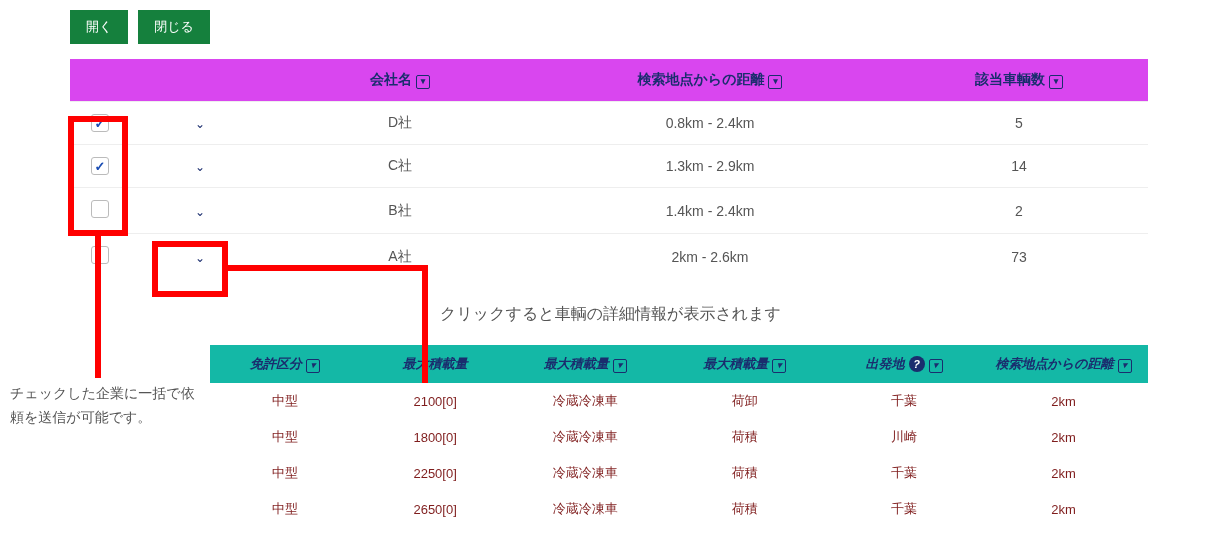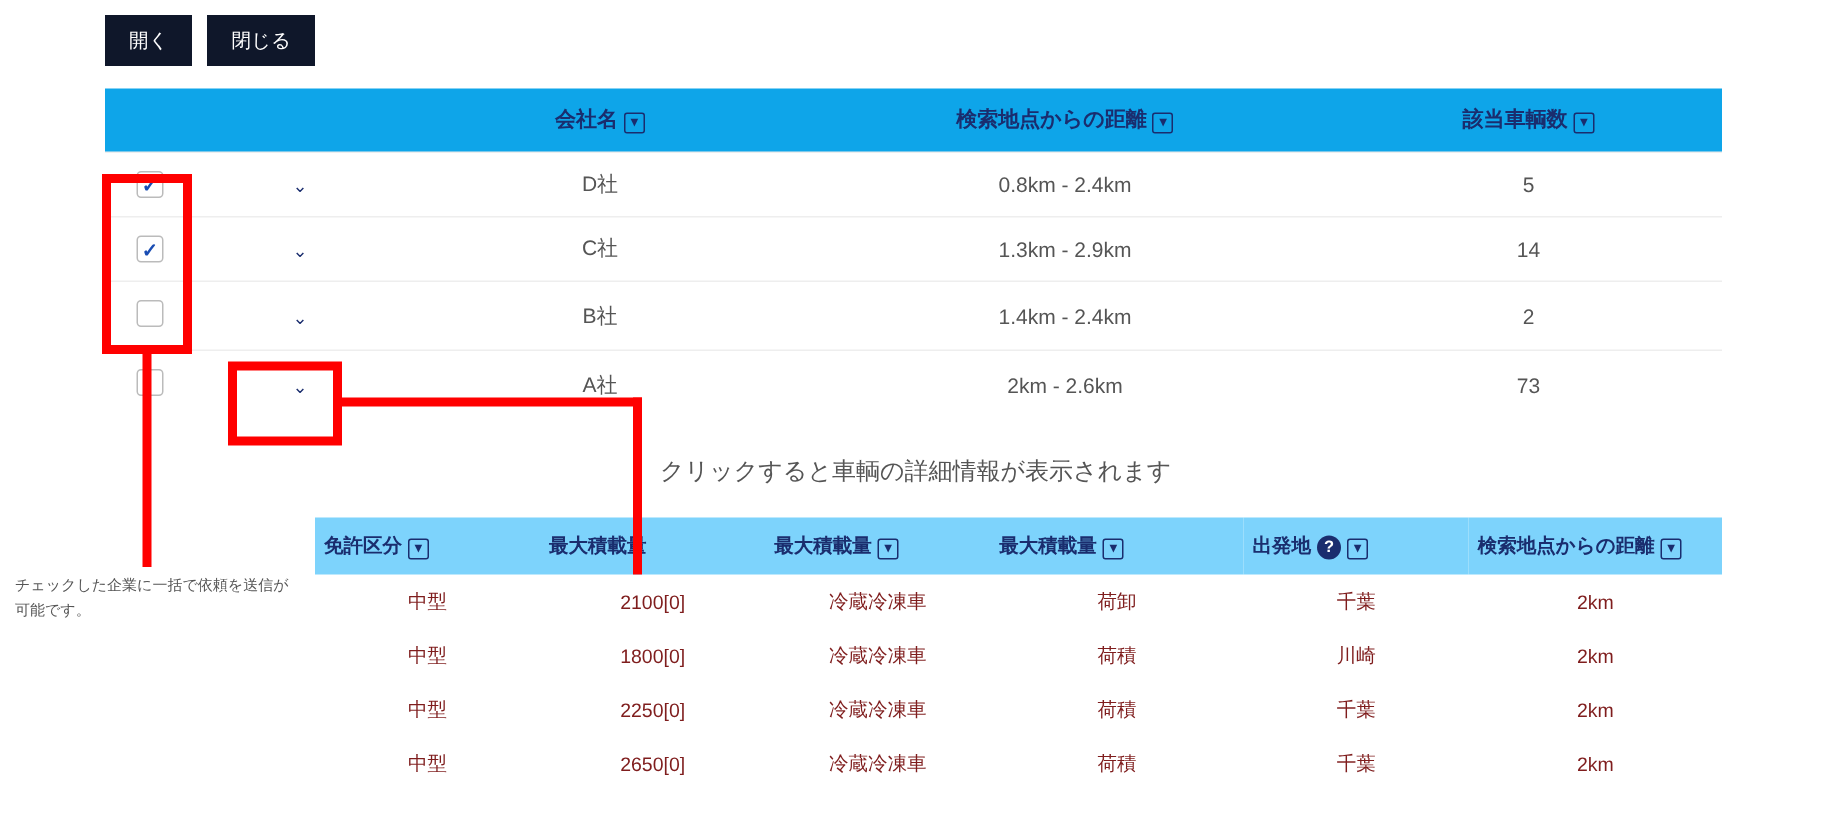--- a/index.html
+++ b/index.html
@@ -1,38 +1,38 @@
 <!DOCTYPE html>
 <html><head>
   <meta charset="utf-8">
   <style>
     * { box-sizing: border-box; margin: 0; padding: 0; }
     body { font-family: -apple-system, "Hiragino Sans", "Meiryo", sans-serif; font-size: 14px; color: #333; background: #fff; position: relative; width: 1218px; height: 548px; }
     .page { position: relative; padding: 10px 70px 0 70px; }
     .summary { font-weight: bold; margin-bottom: 10px; color:#222; }
     .toolbar { display: flex; gap: 10px; margin-bottom: 15px; }
-    .btn { background: #0f172a; color: #fff; border: none; padding: 8px 16px; font-size: 13px; cursor: pointer; }
+    .btn { background: #15803d; color: #fff; border: none; padding: 8px 16px; font-size: 13px; cursor: pointer; }
     .tbl1 { width: 100%; border-collapse: collapse; }
-    .tbl1 thead th { background: #0ea5e9; color: #1a2d6e; font-weight: bold; font-size: 14px; padding: 12px 8px; text-align: center; }
+    .tbl1 thead th { background: #d946ef; color: #1a2d6e; font-weight: bold; font-size: 14px; padding: 12px 8px; text-align: center; }
     .tbl1 tbody td { padding: 12px 8px; text-align: center; color: #555; border-top: 1px solid #eee; }
     .tbl1 tbody tr:nth-child(odd) td { background: #fff; }
     .tbl1 tbody tr:nth-child(even) td { background: #fff; }
     .cbx { width: 18px; height: 18px; border: 1px solid #bbb; border-radius: 3px; display: inline-flex; align-items: center; justify-content: center; background: #fff; cursor: pointer; }
     .cbx.checked::after { content: "✓"; color: #1a4db3; font-weight: bold; font-size: 13px; }
     .chev { color: #1a2d6e; font-size: 12px; display:inline-block; }
     .chev-down { transform: none; }
     .drop { display:inline-flex; align-items:center; justify-content:center; width:14px; height:14px; border:1px solid #1a2d6e; border-radius:2px; margin-left:4px; }
     .drop::after { content:"▾"; font-size:9px; color:#1a2d6e; line-height:1; }
     .q { display:inline-flex; align-items:center; justify-content:center; width:16px; height:16px; border-radius:50%; background:#1a2d6e; color:#fff; font-size:11px; margin-left:4px; }
     .caption1 { font-size:16px; color:#555; margin:25px auto 20px 370px; }
     .detail-wrap { margin-left:140px; }
     .tbl2 { width:100%; border-collapse:collapse; }
-    .tbl2 thead th { background:#7dd3fc; color:#1a2d6e; font-weight:bold; font-size:13px; padding:10px 6px; text-align:left; }
+    .tbl2 thead th { background:#14b8a6; color:#1a2d6e; font-weight:bold; font-size:13px; padding:10px 6px; text-align:center;font-style:italic; }
     .tbl2 tbody td { padding:9px 6px; text-align:center; color:#7f1d1d; font-size:13px; }
-    .note { position:absolute; left:10px; top:382px; width:185px; font-size:10px; color:#555; line-height:1.7; }
+    .note { position:absolute; left:10px; top:382px; width:185px; font-size:14px; color:#555; line-height:1.7; }
     
     .redbox { position:absolute; border:6px solid #f00; background:transparent; pointer-events:none; }
     .redline-v { position:absolute; width:6px; background:#f00; pointer-events:none; }
     .redline-h { position:absolute; height:6px; background:#f00; pointer-events:none; }
   </style>
 </head>
 <body>
 
 <div class="page">
   <div class="toolbar">

